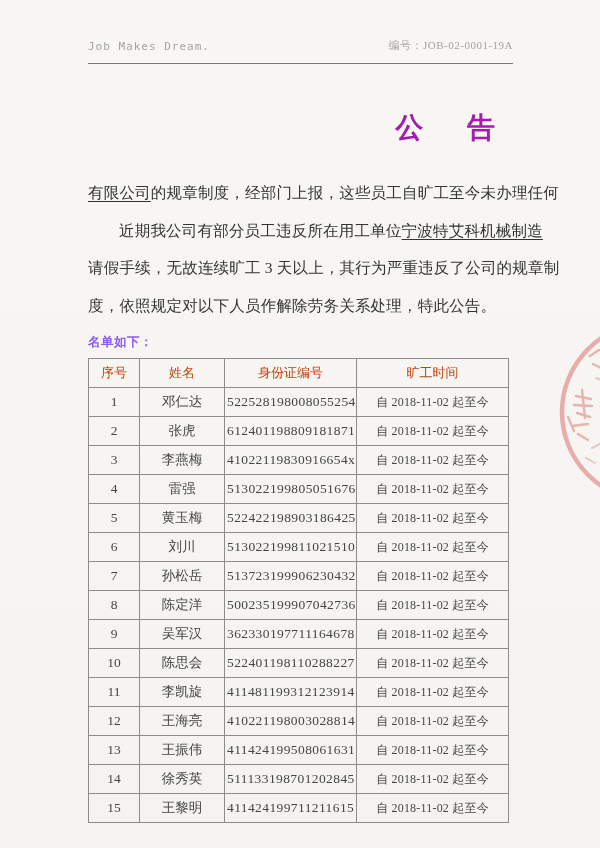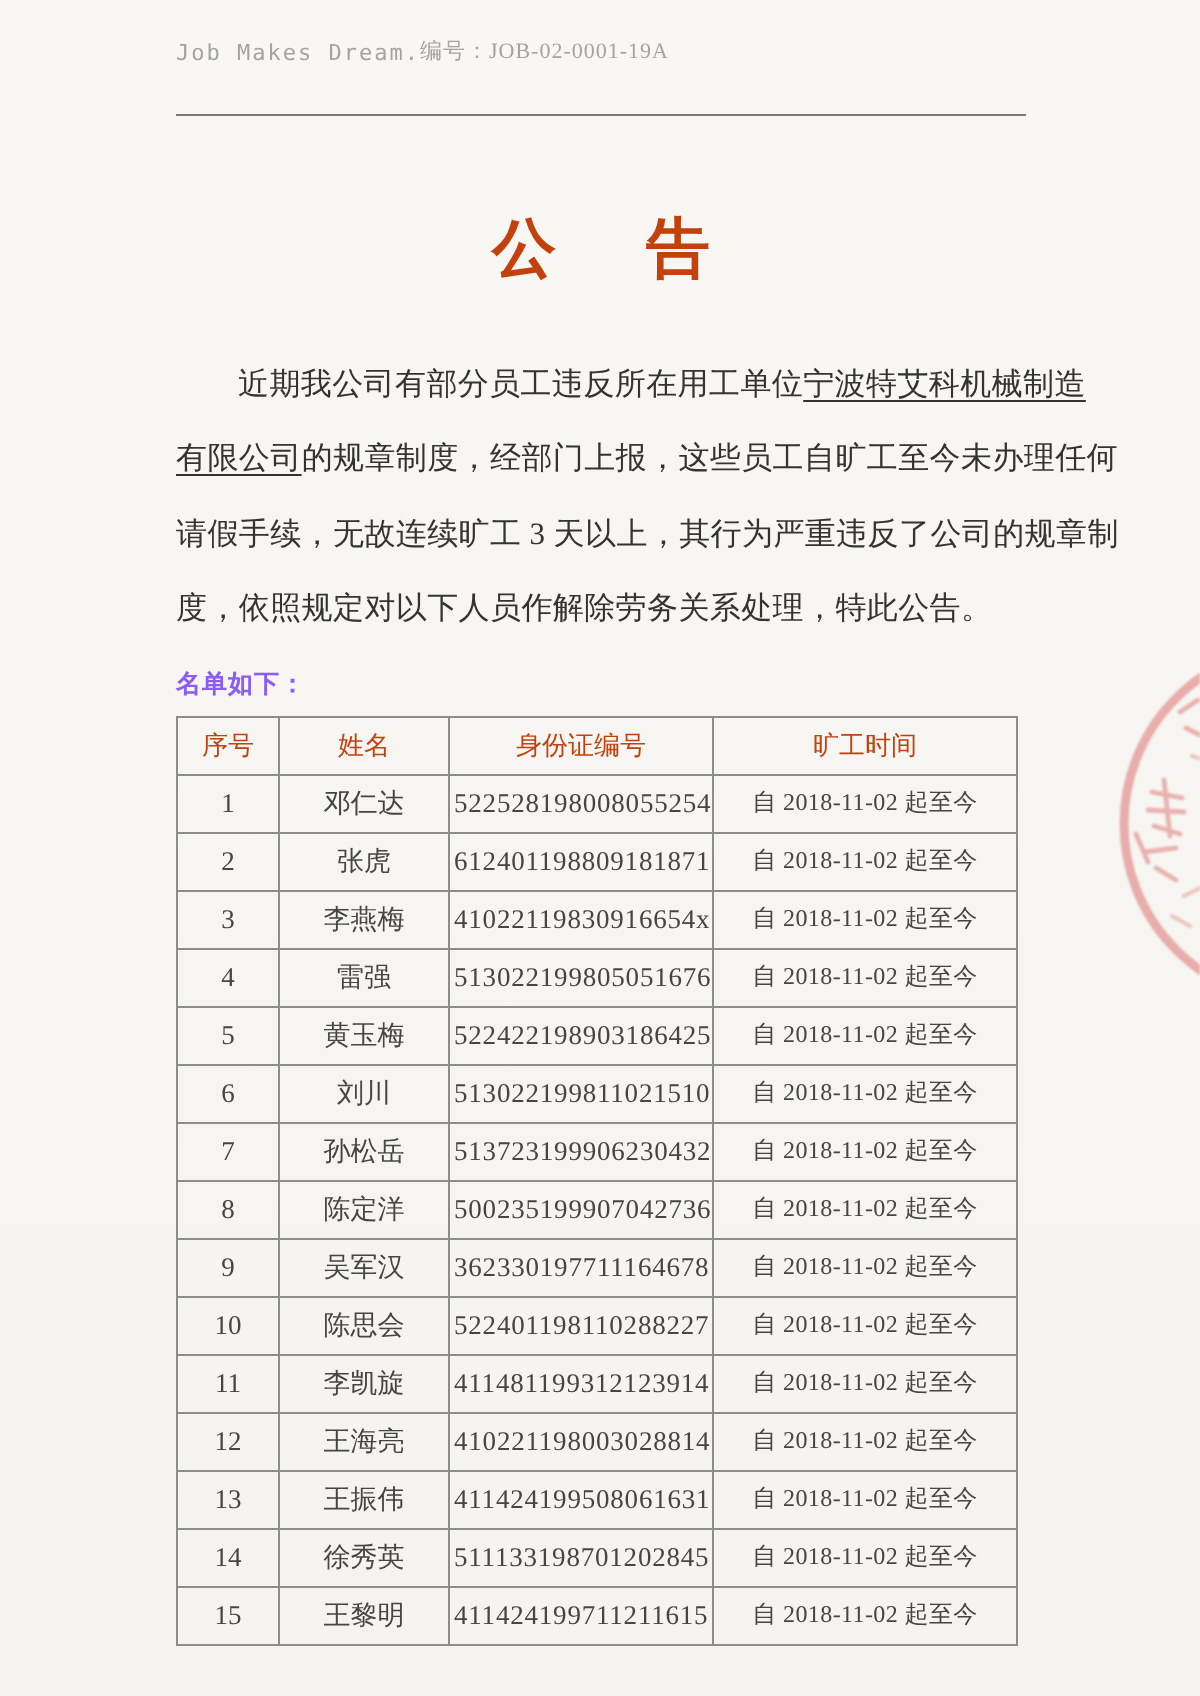--- a/index.html
+++ b/index.html
@@ -6,36 +6,36 @@
   body{
     width:600px;height:848px;position:relative;overflow:hidden;
     background:linear-gradient(180deg,#f8f7f4 0%,#f6f5f2 55%,#f4f3ef 100%);
     font-family:"Liberation Serif","DejaVu Serif",serif;
     color:#383838;
   }
   .content{position:absolute;left:88px;top:0;width:425px;}
 
   
   .doc-header{
-    display:flex;align-items:flex-end;
-    margin-top:18px;padding-bottom:24px;border-bottom:1px solid #7a7a7a;
+    display:flex;justify-content:space-between;align-items:flex-end;
+    margin-top:38px;padding-bottom:10px;border-bottom:1px solid #7a7a7a;
   }
   .slogan{
     font-family:"DejaVu Sans Mono","Liberation Mono",monospace;
     font-size:11px;color:#a3a3a3;letter-spacing:1px;
   }
   .doc-no{
     font-family:Liberation Serif, serif;
     font-size:11px;color:#a3a3a3;letter-spacing:0.5px;
   }
 
   
   .title{
-    margin:46px 0 0 0;text-align:center;font-size:32px;font-weight:bold;
-    color:#c2410c;letter-spacing:18px;text-indent:18px;line-height:1.3;
+    margin:46px 0 0 0;text-align:right;font-size:28px;font-weight:bold;
+    color:#a21caf;letter-spacing:18px;text-indent:18px;line-height:1.3;
     font-family:"Liberation Sans","DejaVu Sans",sans-serif;
   }
 
   
   .paragraph{margin-top:28px;font-size:15.5px;color:#333;}
   .para-line{line-height:37.5px;white-space:nowrap;letter-spacing:0.2px;}
   .para-line.indent{text-indent:31px;}
   .para-line .u{text-decoration:underline;text-underline-offset:3px;}
 
   .list-intro{
@@ -72,22 +72,22 @@
 <div class="content" data-name="document-content">
 
   <div class="doc-header" data-name="document-header">
     <span class="slogan" data-name="header-slogan">Job Makes Dream.</span>
     <span class="doc-no" data-name="document-number"><span data-name="document-number-label">编号：</span><span data-name="document-number-value">JOB-02-0001-19A</span></span>
   </div>
 
   <h1 class="title" data-name="page-title">公 告</h1>
 
   <div class="paragraph" data-name="notice-body">
+      <div class="para-line" data-name="notice-paragraph-line"><span class="u" data-name="company-name-underlined">有限公司</span><span data-name="paragraph-text">的规章制度，经部门上报，这些员工自旷工至今未办理任何</span></div>
       <div class="para-line indent" data-name="notice-paragraph-line"><span data-name="paragraph-text">近期我公司有部分员工违反所在用工单位</span><span class="u" data-name="company-name-underlined">宁波特艾科机械制造</span></div>
-      <div class="para-line" data-name="notice-paragraph-line"><span class="u" data-name="company-name-underlined">有限公司</span><span data-name="paragraph-text">的规章制度，经部门上报，这些员工自旷工至今未办理任何</span></div>
       <div class="para-line" data-name="notice-paragraph-line"><span data-name="paragraph-text">请假手续，无故连续旷工 3 天以上，其行为严重违反了公司的规章制</span></div>
       <div class="para-line" data-name="notice-paragraph-line"><span data-name="paragraph-text">度，依照规定对以下人员作解除劳务关系处理，特此公告。</span></div>
     </div>
 
   <div class="list-intro" data-name="list-intro-label">名单如下：</div>
 
   <table class="roster" data-name="dismissal-roster-table">
     <colgroup>
       <col class="c-idx">
         <col class="c-name">

